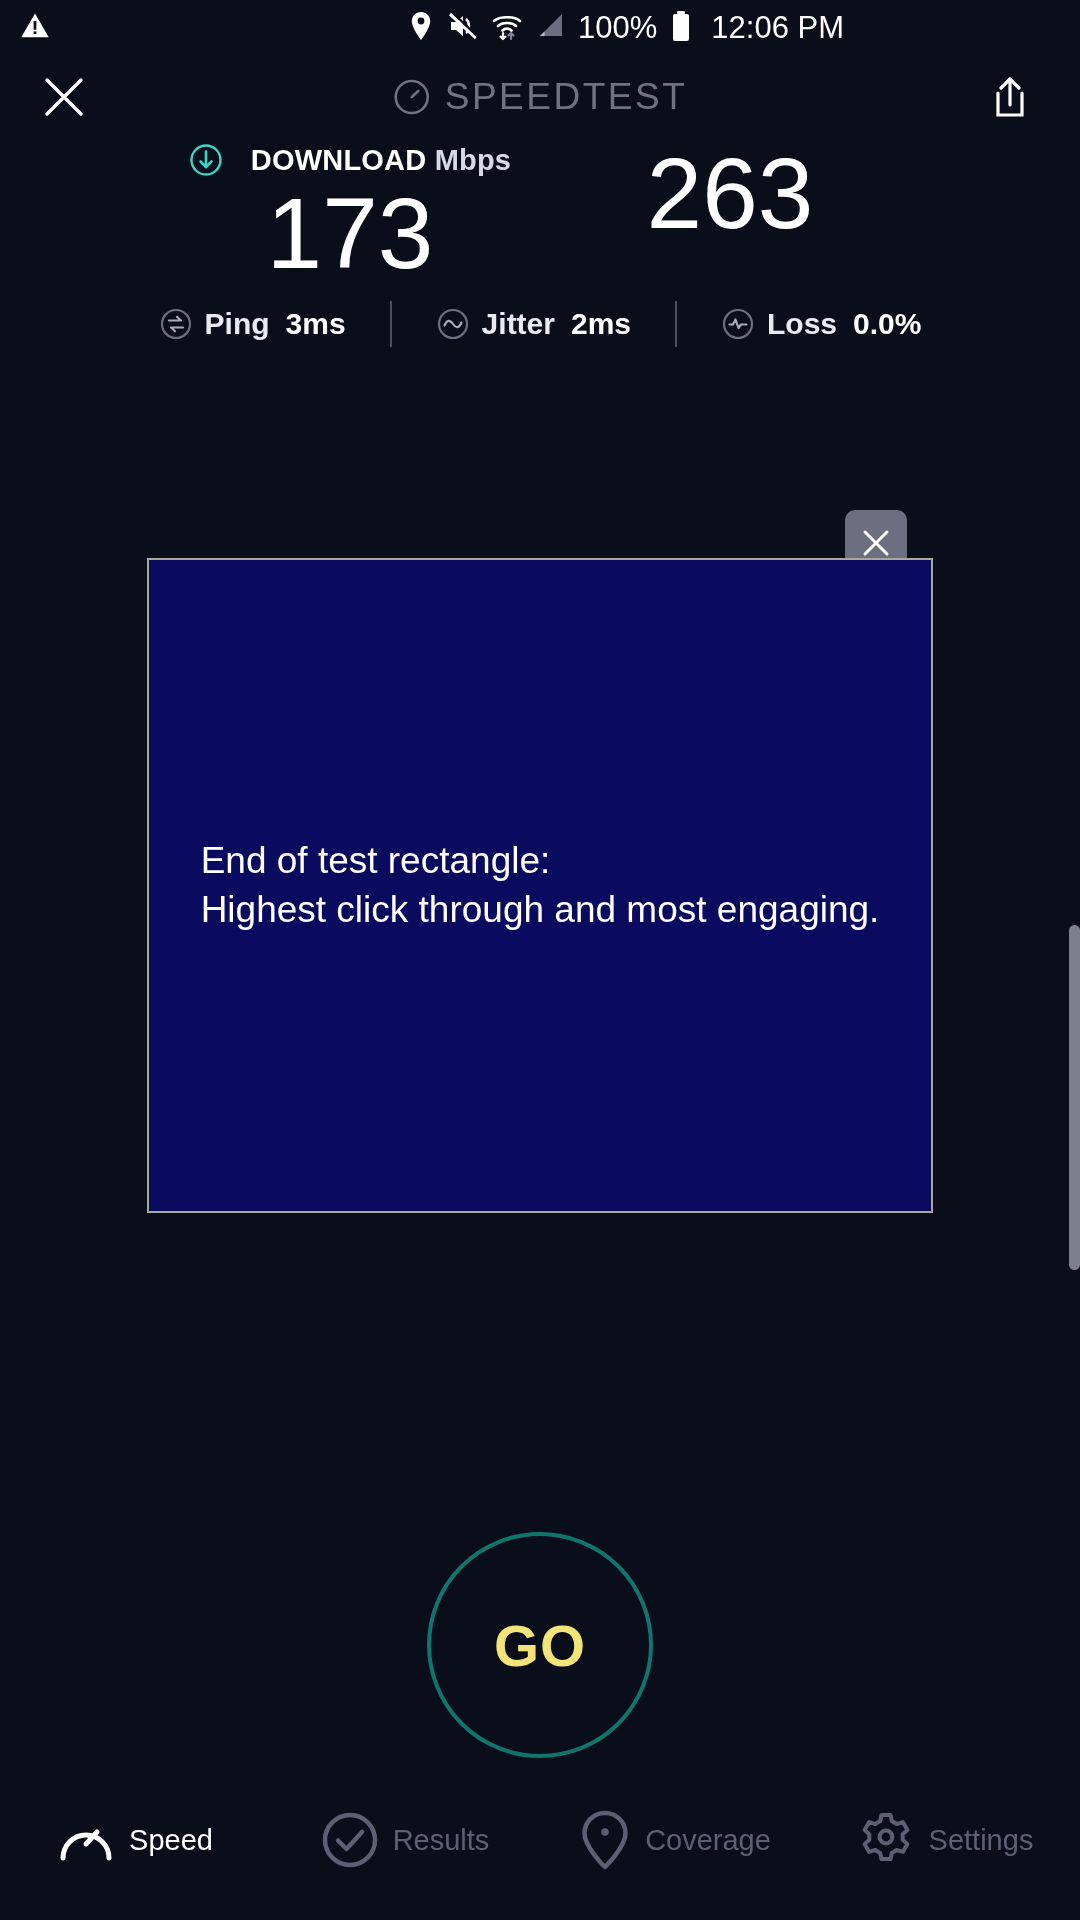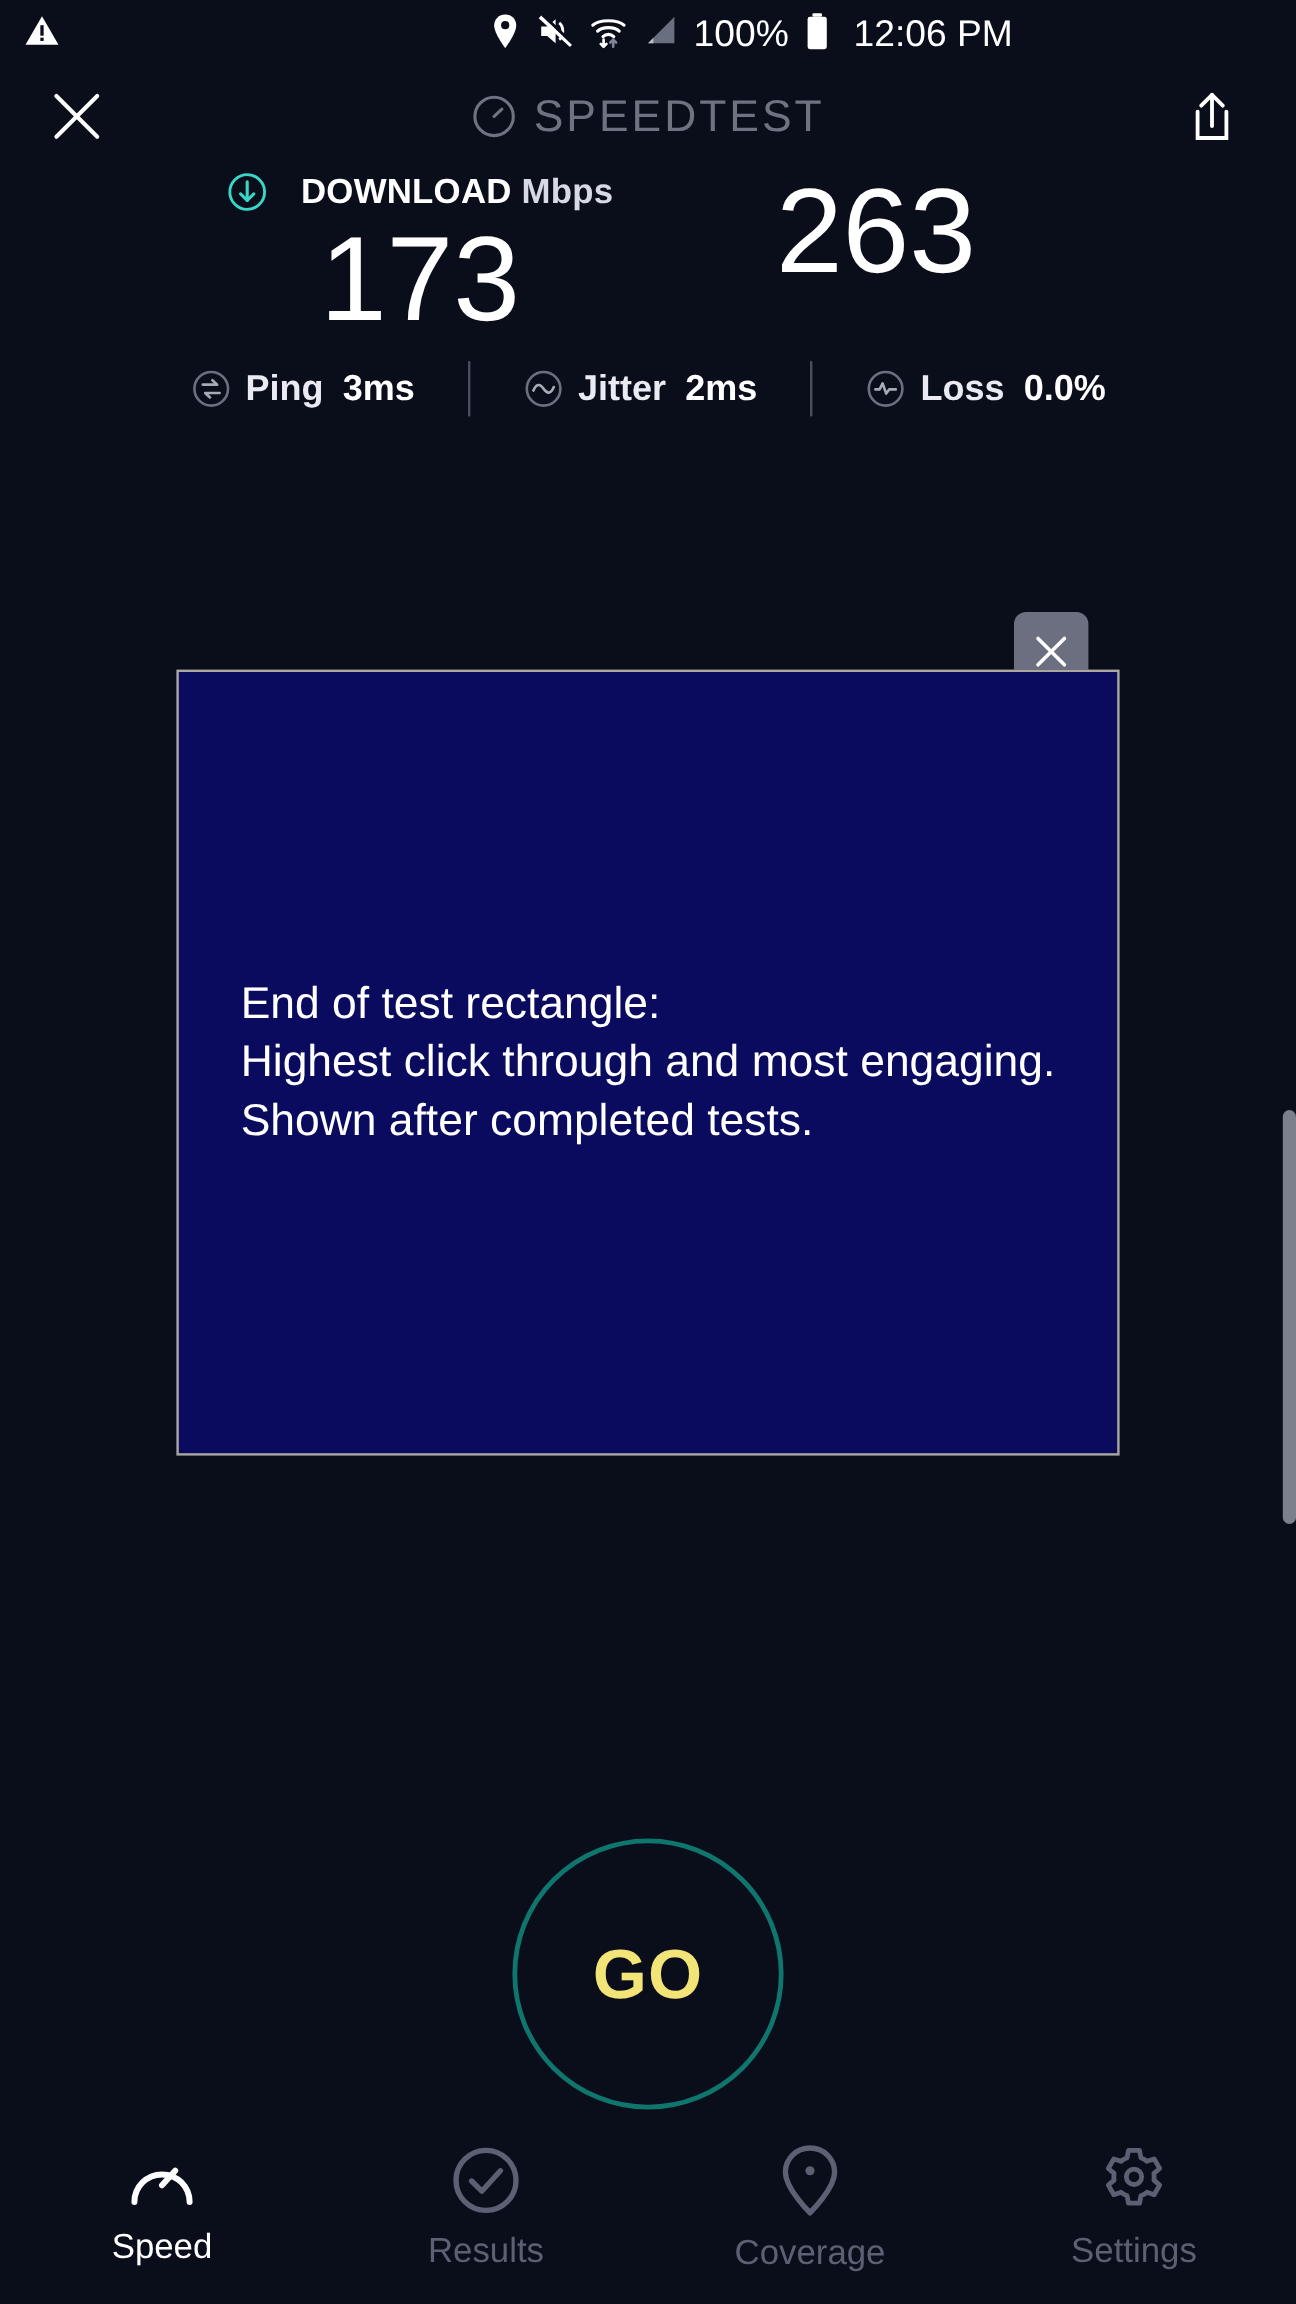--- a/index.html
+++ b/index.html
@@ -255,21 +255,20 @@
     bottom: 0; left: 0;
     width: 1080px;
     height: 160px;
     display: flex;
     align-items: center;
     background: #0a0d1a;
   }
   .nav-item {
     flex: 1;
     display: flex;
-    flex-direction: column;
     align-items: center;
     justify-content: center;
     gap: 14px;
     cursor: pointer;
     height: 160px;
   }
   .nav-label {
     font-size: 29px;
     color: #5d6073;
   }
@@ -412,21 +411,20 @@
   <div class="ad-wrap">
     <div class="ad-close">
       <svg width="32" height="32" viewBox="0 0 32 32">
         <path d="M5 5 L27 27 M27 5 L5 27" stroke="#ffffff" stroke-width="3" stroke-linecap="round"></path>
       </svg>
     </div>
     <div class="ad-rect">
       <div class="ad-text">
         <div>End of test rectangle:</div>
         <div>Highest click through and most engaging.</div>
-        <div>Shown after completed tests.</div>
       </div>
     </div>
   </div>
 
   <div class="scroll-indicator"></div>
 
   <div class="go-button">
     <span class="go-label">GO</span>
   </div>
 

